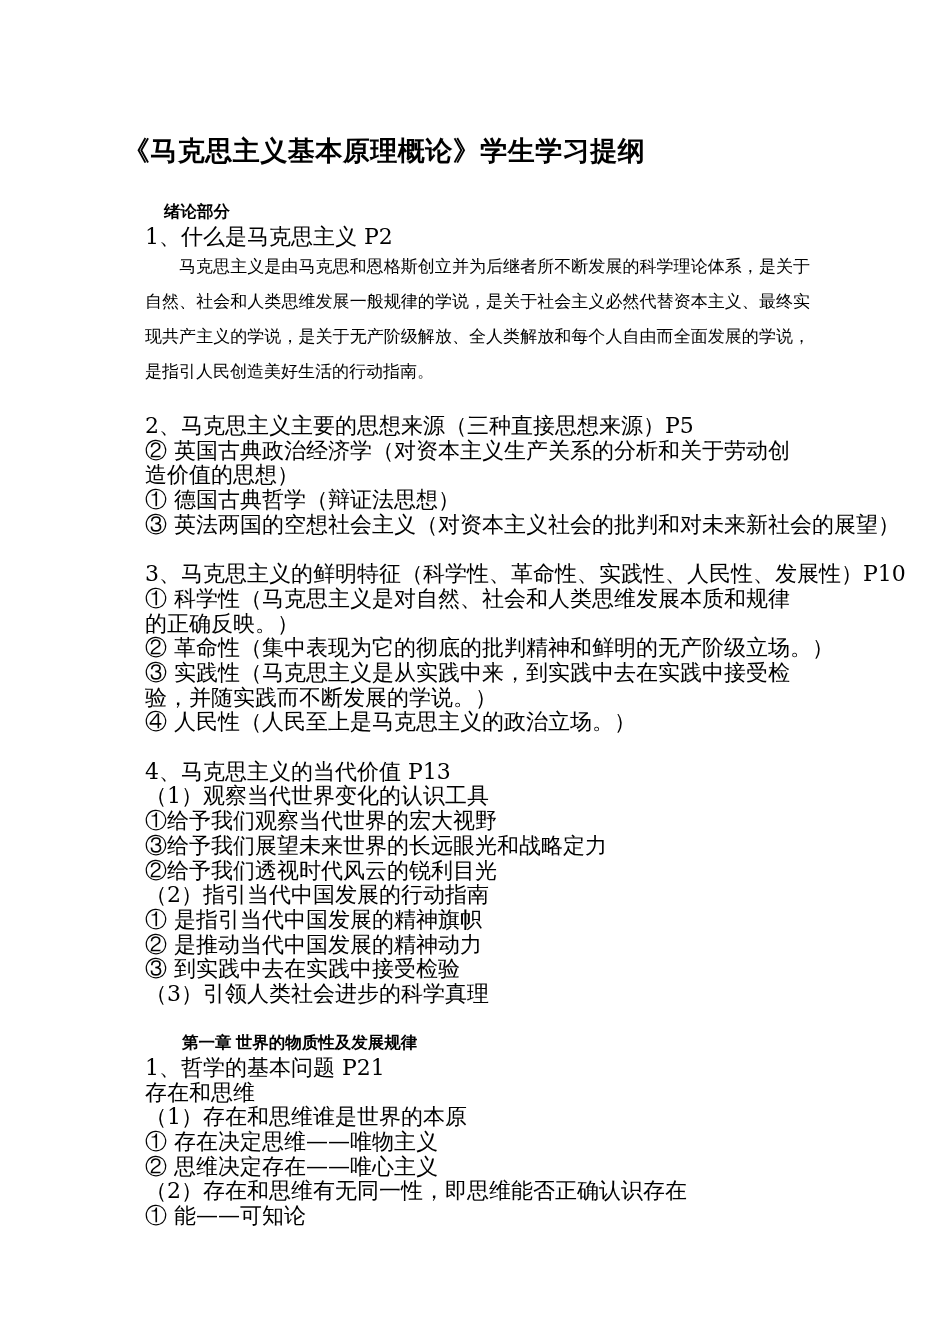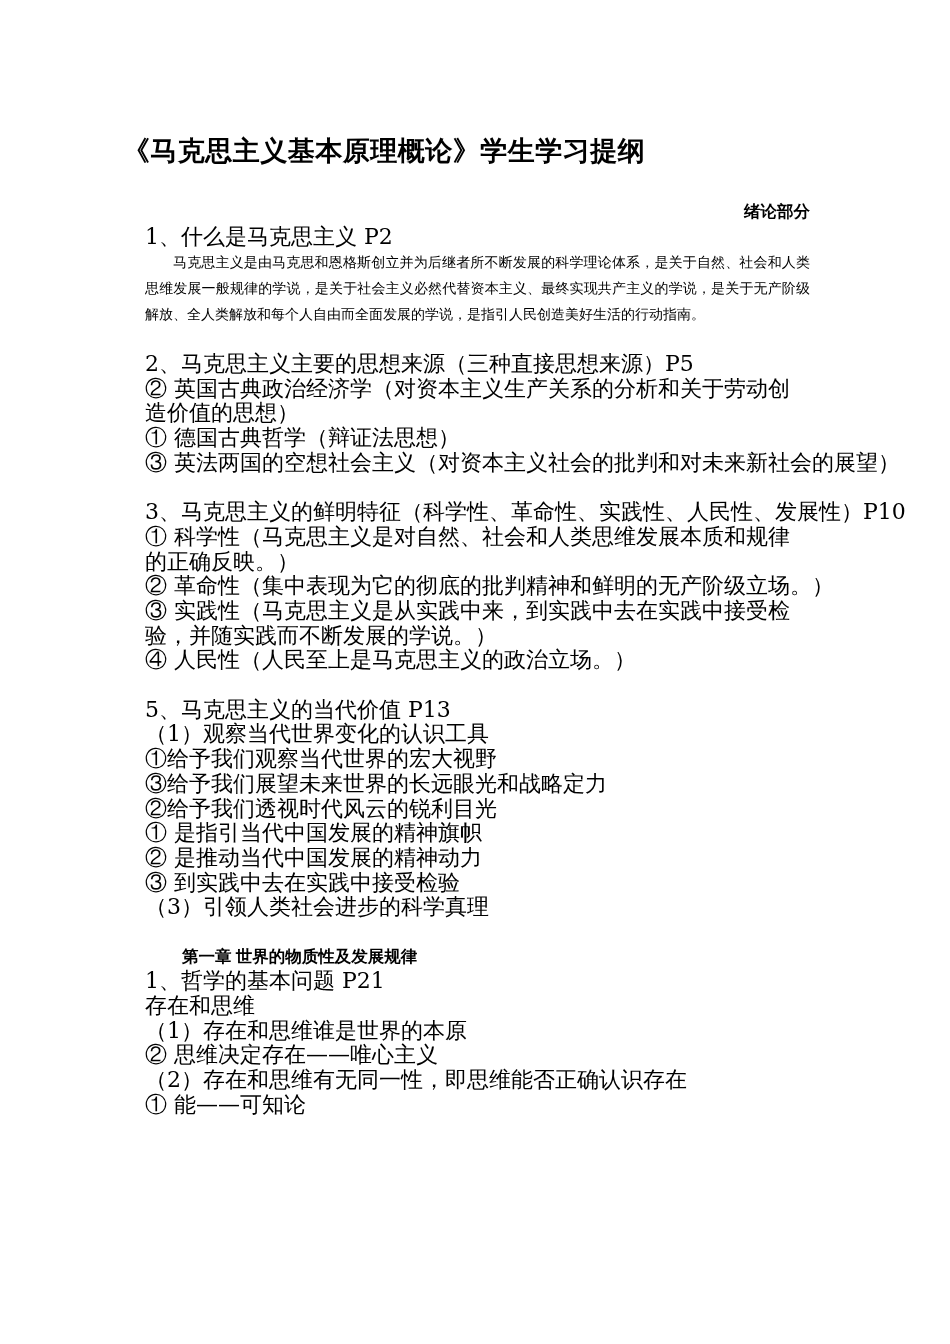--- a/index.html
+++ b/index.html
@@ -4,24 +4,24 @@
   <style>
     html, body { margin: 0; padding: 0; background: #ffffff; }
     body { width: 950px; height: 1344px; position: relative; overflow: hidden;
            font-family: "DejaVu Serif", "Liberation Serif", serif; color: #000; }
     .page { position: absolute; left: 0; top: 0; width: 950px; height: 1344px; }
     .title { position: absolute; left: 0; width: 768px; top: 133px; text-align: center;
              font-family: "DejaVu Sans", "Liberation Sans", sans-serif; font-weight: bold;
              font-size: 27px; line-height: 36px; letter-spacing: 0.5px; }
     .body { position: absolute; left: 145px; top: 200px; width: 665px; }
     .line { font-size: 22px; line-height: 24.7px; height: 24.7px; white-space: nowrap; }
-    .para { font-size: 14px; line-height: 26px; text-align: justify; text-indent: 2em; }
+    .para { font-size: 17px; line-height: 35px; text-align: justify; text-indent: 2em; }
     .heading { font-family: "DejaVu Sans", "Liberation Sans", sans-serif; font-weight: bold;
                font-size: 16.5px; }
-    .h-intro { padding-left: 19px; text-align: right; }
+    .h-intro { padding-left: 19px; }
     .h-ch1 { padding-left: 37px; font-family: Liberation Serif, serif; }
     .blank { height: 24.7px; }
     .wrap { white-space: normal; height: auto; }
   </style>
 </head>
 <body>
 
 <div class="page">
   <div class="title">《马克思主义基本原理概论》学生学习提纲</div>
 
@@ -38,32 +38,34 @@
     <div class="line">③ 英法两国的空想社会主义（对资本主义社会的批判和对未来新社会的展望）</div>
     <div class="blank"></div>
 
     <div class="line">3、马克思主义的鲜明特征（科学性、革命性、实践性、人民性、发展性）P10</div>
     <div class="line wrap">① 科学性（马克思主义是对自然、社会和人类思维发展本质和规律的正确反映。）</div>
     <div class="line">② 革命性（集中表现为它的彻底的批判精神和鲜明的无产阶级立场。）</div>
     <div class="line wrap">③ 实践性（马克思主义是从实践中来，到实践中去在实践中接受检验，并随实践而不断发展的学说。）</div>
     <div class="line">④ 人民性（人民至上是马克思主义的政治立场。）</div>
     <div class="blank"></div>
 
-    <div class="line">5、马克思主义的当代价值 P13</div>
+    <div class="line">4、马克思主义的当代价值 P13</div>
     <div class="line">（1）观察当代世界变化的认识工具</div>
     <div class="line">①给予我们观察当代世界的宏大视野</div>
     <div class="line">③给予我们展望未来世界的长远眼光和战略定力</div>
     <div class="line">②给予我们透视时代风云的锐利目光</div>
+    <div class="line">（2）指引当代中国发展的行动指南</div>
     <div class="line">① 是指引当代中国发展的精神旗帜</div>
     <div class="line">② 是推动当代中国发展的精神动力</div>
     <div class="line">③ 到实践中去在实践中接受检验</div>
     <div class="line">（3）引领人类社会进步的科学真理</div>
     <div class="blank"></div>
 
     <div class="line heading h-ch1">第一章 世界的物质性及发展规律</div>
     <div class="line">1、哲学的基本问题 P21</div>
     <div class="line">存在和思维</div>
     <div class="line">（1）存在和思维谁是世界的本原</div>
+    <div class="line">① 存在决定思维——唯物主义</div>
     <div class="line">② 思维决定存在——唯心主义</div>
     <div class="line">（2）存在和思维有无同一性，即思维能否正确认识存在</div>
     <div class="line">① 能——可知论</div>
   </div>
 </div>
 
 </body></html>

